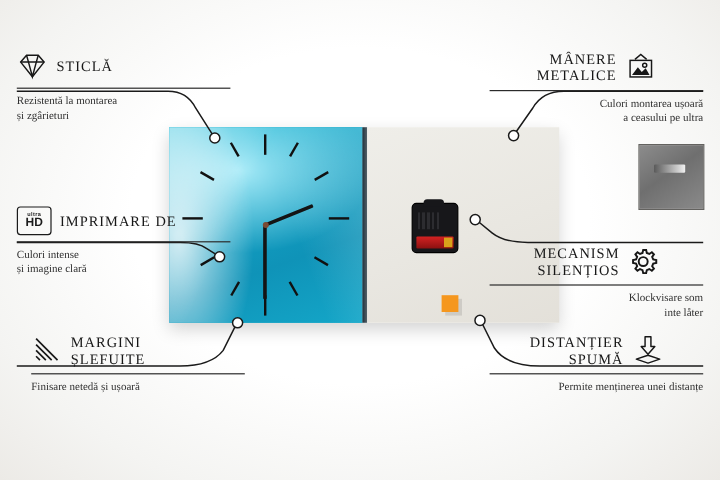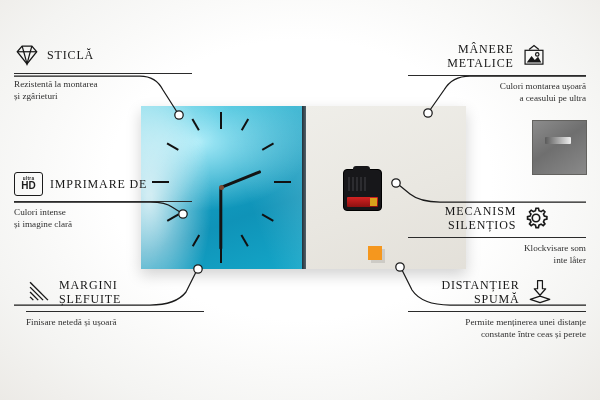--- a/index.html
+++ b/index.html
@@ -248,16 +248,15 @@
       </div>
       <svg class="ico" viewBox="0 0 32 32">
         <g fill="none" stroke="#171717" stroke-width="1.5" stroke-linejoin="round">
           <path d="M13,2 L19,2 L19,12 L23,12 L16,20 L9,12 L13,12 Z"></path>
           <path d="M16,21 L28,25 L16,29 L4,25 Z"></path>
         </g>
       </svg>
     </div>
     <div class="rule"></div>
     <div class="feat-sub">Permite menținerea unei distanțe</div>
-    <div class="feat-sub">constante între ceas și perete</div>
   </div>
 
 </div>
 
 </body></html>

